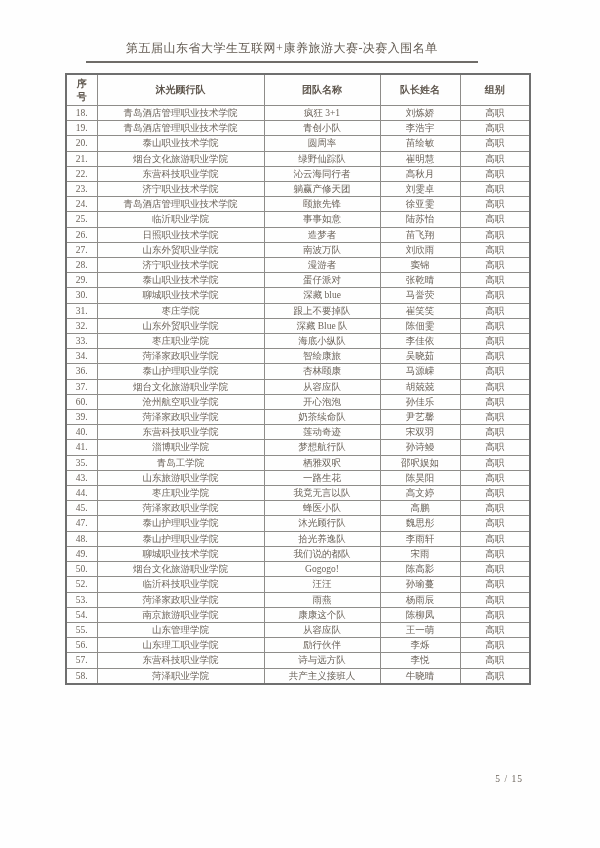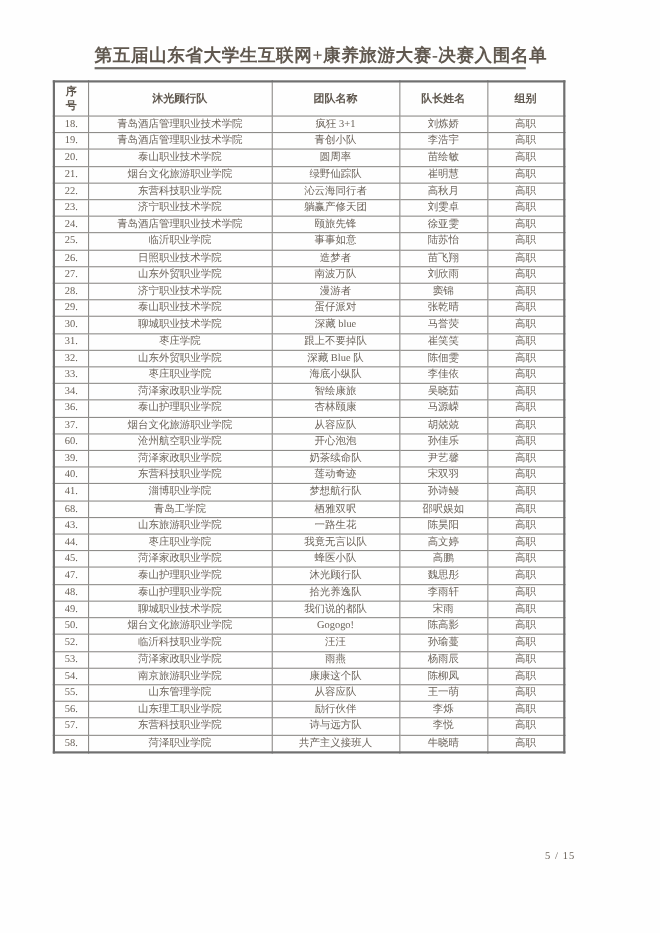--- a/index.html
+++ b/index.html
@@ -8,35 +8,35 @@
     background:#fefefe;
     font-family:"Liberation Serif","DejaVu Serif",serif;
     color:#685f56;
     position:relative;
     overflow:hidden;
   }
   .page-title {
     position:absolute;
     top:40px; left:86px; width:392px;
     text-align:center;
-    font-size:16px;
-    font-weight:bold;
+    font-size:12px;
+    font-weight:normal;
     color:#60584f;
     letter-spacing:0.5px;
     white-space:nowrap;
   }
   .title-rule {
     position:absolute;
     top:61px; left:86px; width:392px;
     height:2px;
     background:#6f6c68;
   }
   table.roster {
     position:absolute;
-    top:73px; left:48px;
+    top:73px; left:65px;
     width:464px;
     border-collapse:collapse;
     table-layout:fixed;
     border:2px solid #6f6f6f;
   }
   table.roster th, table.roster td {
     border:1px solid #8e8c89;
     text-align:center;
     vertical-align:middle;
     padding:0 2px;
@@ -250,21 +250,21 @@
         <td>高职</td>
       </tr>
       <tr>
         <td>41.</td>
         <td>淄博职业学院</td>
         <td>梦想航行队</td>
         <td>孙诗鳗</td>
         <td>高职</td>
       </tr>
       <tr>
-        <td>68.</td>
+        <td>35.</td>
         <td>青岛工学院</td>
         <td>栖雅双呎</td>
         <td>邵呎娱如</td>
         <td>高职</td>
       </tr>
       <tr>
         <td>43.</td>
         <td>山东旅游职业学院</td>
         <td>一路生花</td>
         <td>陈昊阳</td>

